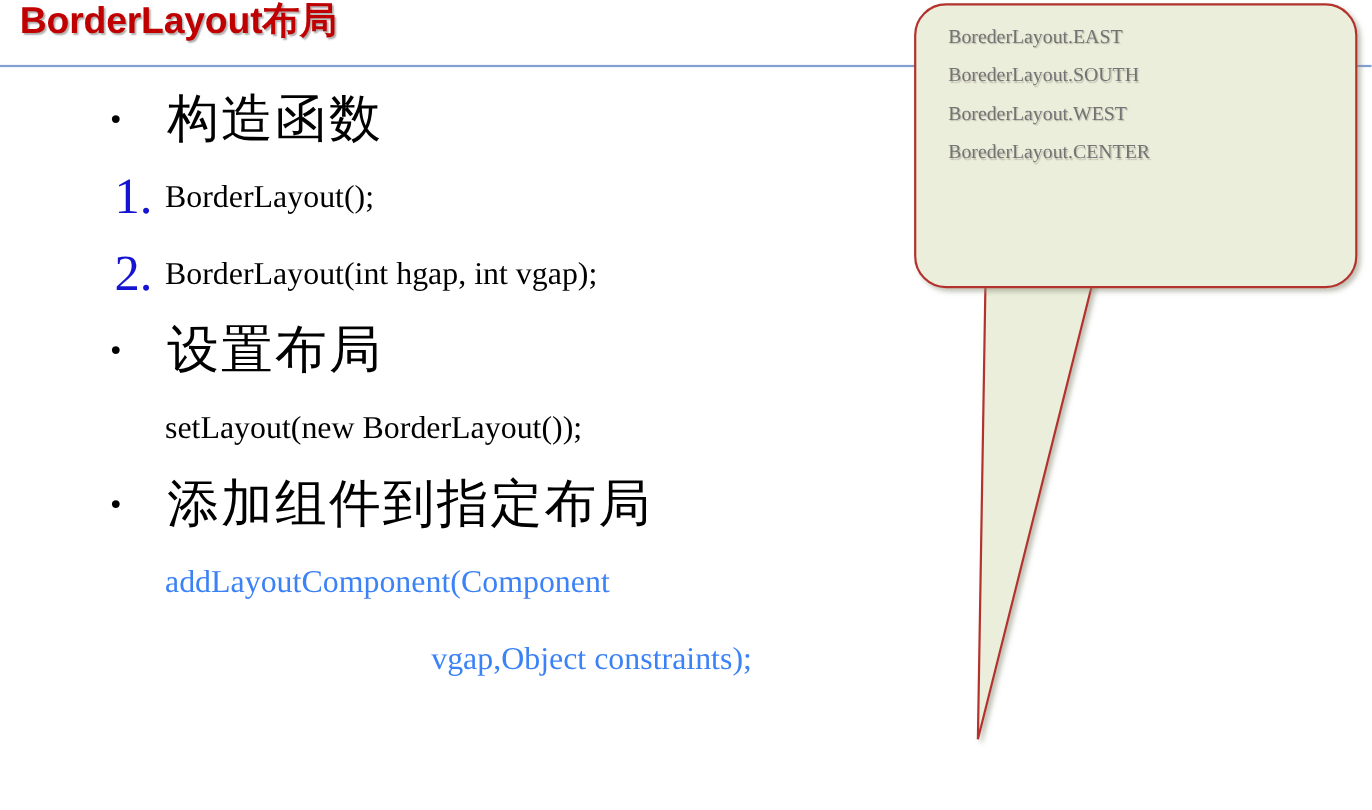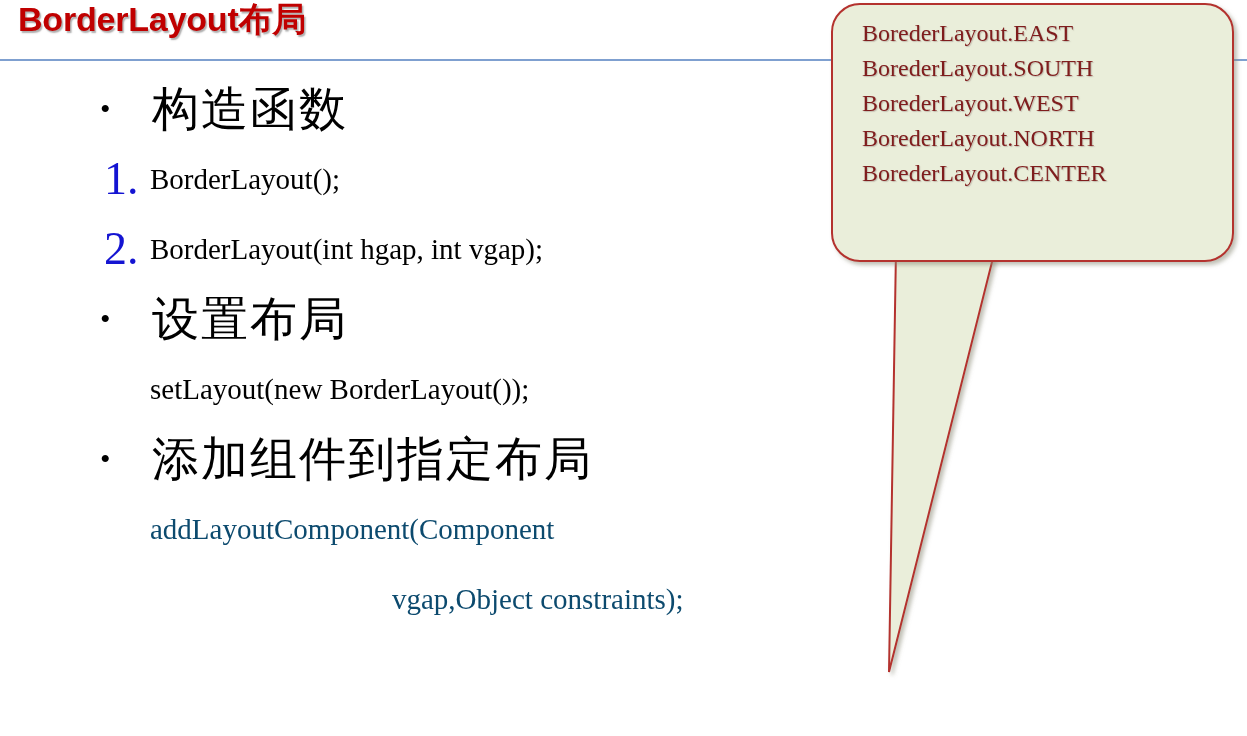--- a/index.html
+++ b/index.html
@@ -89,21 +89,21 @@
   }
   .text.cjk {
     font-size: 47px;
     letter-spacing: 2px;
   }
   .text.code {
     left: 150px;
     font-size: 29px;
   }
   .text.red {
-    color: #0c4a6e;
+    color: #3b82f6;
   }
   .text.indent-deep {
     left: 392px;
   }
 
   
   #callout-group {
     position: absolute;
     left: 0;
     top: 0;
@@ -112,22 +112,22 @@
     z-index: 5;
     pointer-events: none;
   }
   #callout-group svg { display: block; }
 
   #callout-text {
     position: absolute;
     left: 862px;
     top: 16px;
     width: 380px;
-    color: #7f1d1d;
-    font-size: 24px;
+    color: #737373;
+    font-size: 18px;
     line-height: 35px;
     text-shadow: 1px 1px 1px rgba(160,150,140,0.55);
     z-index: 6;
   }
   #callout-text .cl {
     white-space: nowrap;
   }
 </style>
 </head>
 <body>
@@ -188,15 +188,14 @@
     <path d="M 896 250 L 995 250 L 889 672 Z" fill="#EAEEDA" stroke="#B4312E" stroke-width="2" filter="url(#cshadow)"></path>
 
     <rect x="832" y="4" width="401" height="257" rx="28" ry="28" fill="#EAEEDA" stroke="#B4312E" stroke-width="2" filter="url(#cshadow)"></rect>
   </svg>
 </div>
 
 <div id="callout-text">
   <div class="cl">BorederLayout.EAST</div>
   <div class="cl">BorederLayout.SOUTH</div>
   <div class="cl">BorederLayout.WEST</div>
-  <div class="cl">BorederLayout.NORTH</div>
   <div class="cl">BorederLayout.CENTER</div>
 </div>
 
 </body></html>

